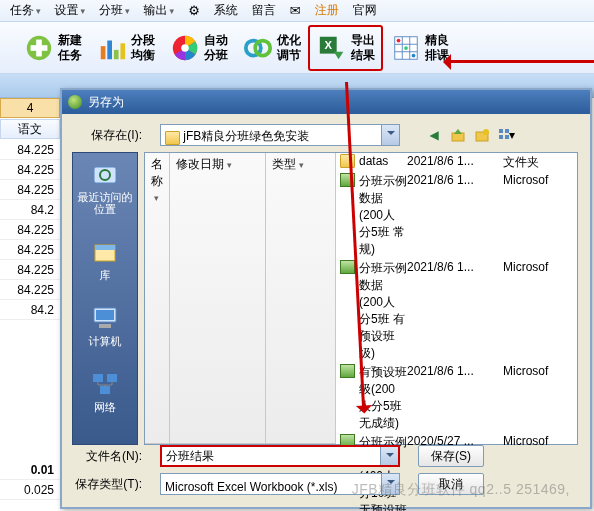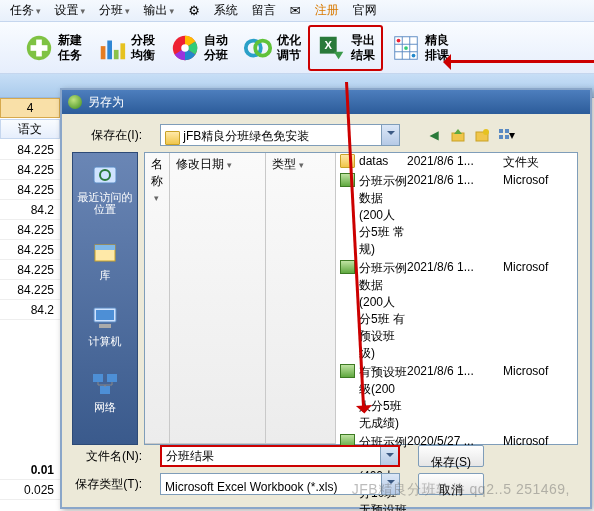--- a/index.html
+++ b/index.html
@@ -43,21 +43,21 @@
 .flh .c2{width:96px}
 .flh .c3{width:70px}
 .flh .drop::after{content:"▾";margin-left:3px;font-size:9px;color:#666}
 .flrow{display:flex;padding:1px 4px}
 .flrow .c1{flex:1;display:flex;gap:4px}
 .flrow .c2{width:96px}
 .flrow .c3{width:70px}
 .fico{width:15px;height:14px;flex:0 0 15px}
 .fold{background:linear-gradient(#ffe9a8,#f0c64b);border:1px solid #c9a227;border-radius:1px}
 .xls{background:linear-gradient(#bfe3a2,#5fa83f);border:1px solid #3d7a23}
-.btn{height:22px;padding:8px 10px;border:1px solid #7f9db9;background:linear-gradient(#fefefe,#e6e6e6);border-radius:2px;min-width:66px}
+.btn{height:22px;padding:1px 10px;border:1px solid #7f9db9;background:linear-gradient(#fefefe,#e6e6e6);border-radius:2px;min-width:66px}
 .hl-box{border:2px solid #cc0000 !important}
 .watermark{position:absolute;right:24px;bottom:12px;color:rgba(100,100,100,.43);font-size:14px;letter-spacing:.5px;pointer-events:none}
 .arrow1{position:absolute;left:445px;top:60px;width:150px;height:3px;background:#cc0000;pointer-events:none;z-index:50}
 .arrow1::before{content:"";position:absolute;left:-10px;top:-6px;border:8px solid transparent;border-right-color:#cc0000}
 .arrow2{position:absolute;left:345px;top:82px;width:3px;height:330px;background:#cc0000;pointer-events:none;z-index:50;transform:rotate(-3deg);transform-origin:top}
 .arrow2::after{content:"";position:absolute;bottom:-10px;left:-6px;border:8px solid transparent;border-top-color:#cc0000}
 </style>
 </head>
 <body>
 

